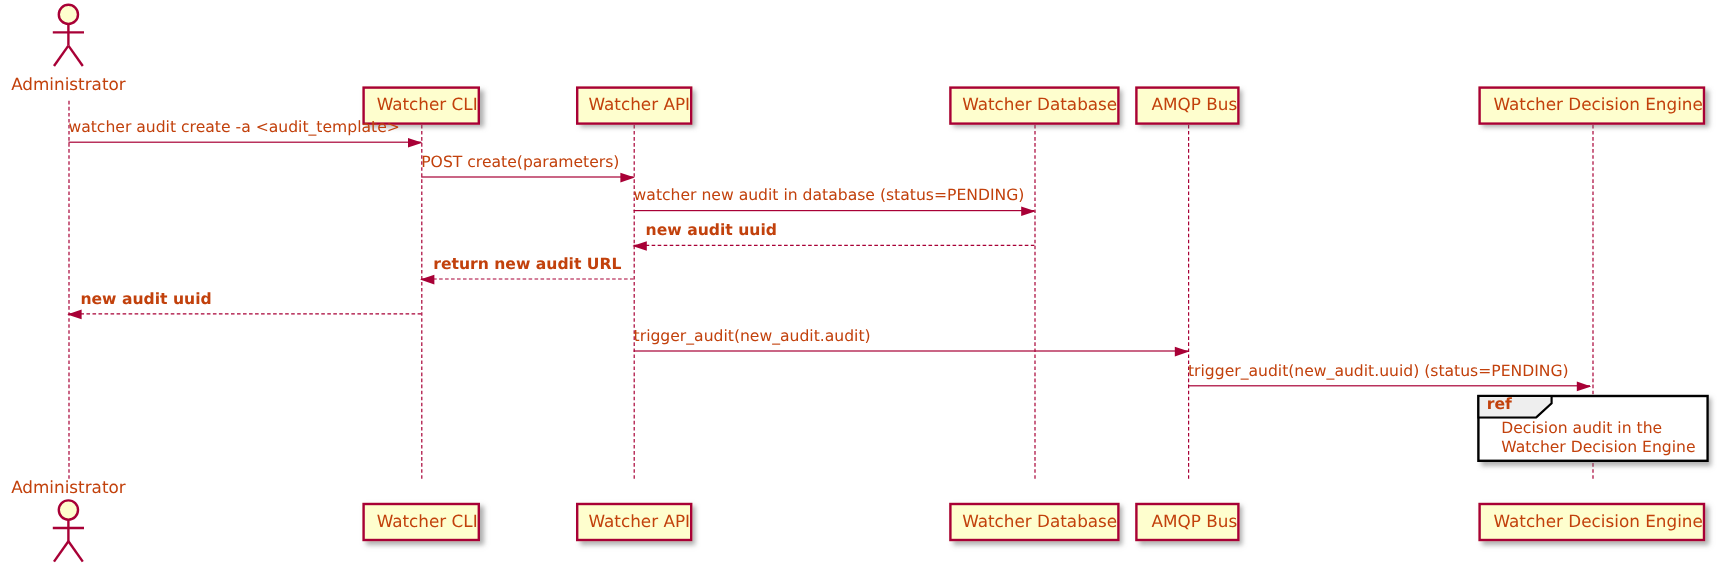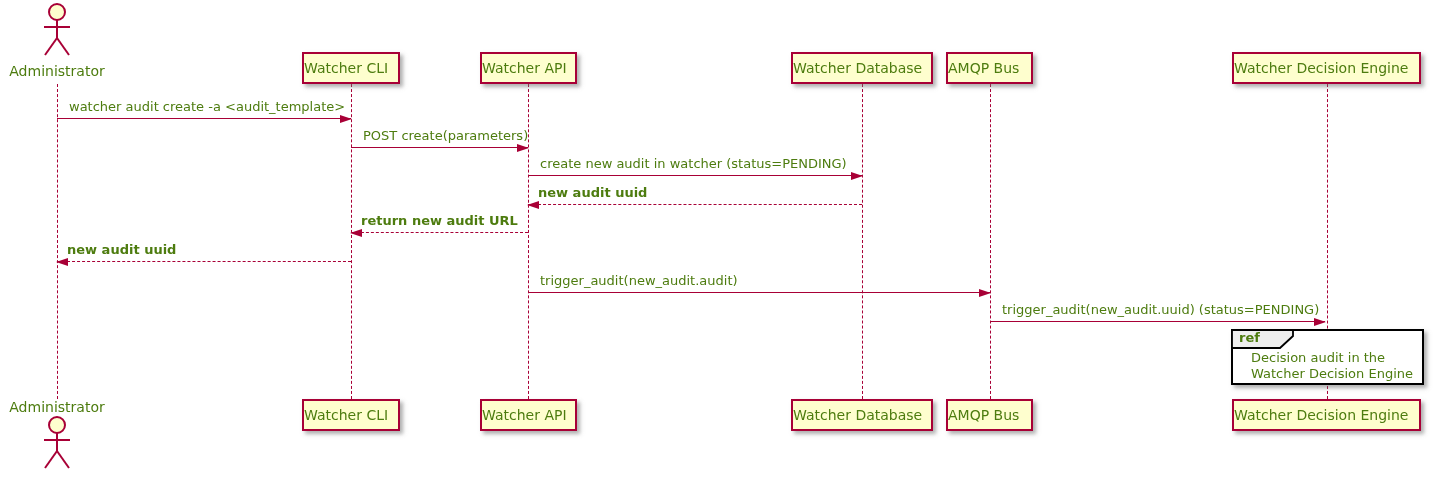--- a/index.html
+++ b/index.html
@@ -1,52 +1,52 @@
 <!DOCTYPE html>
 <html><head>
 <meta charset="utf-8">
 <style>
   html,body{margin:0;padding:0;background:#ffffff;}
   #canvas{
     position:relative;
     width:1434px;height:486px;
     background:#ffffff;
     font-family:"DejaVu Sans","Liberation Sans",sans-serif;
-    color:#4d7c0f;
+    color:#c2410c;
     overflow:hidden;
   }
   
   .lifeline{
     position:absolute;width:0;
     border-left:1px dashed #A80036;
   }
   
   .participant{
     position:absolute;height:28px;
     background:#FEFECE;
     border:2px solid #A80036;
     box-shadow:3px 3px 4px rgba(110,110,110,.55);
-    text-align:left;line-height:28px;
-    font-size:14px;white-space:nowrap;
+    text-align:right;line-height:28px;
+    font-size:14px;white-space:nowrap;margin-top:20px;
   }
   
   .actor-label{
     position:absolute;width:110px;text-align:center;
     font-size:14px;
   }
   .actor-figure{position:absolute;}
   
   .msg{position:absolute;}
   .msg-line{
     position:absolute;left:0;right:0;top:0;height:0;
     border-top:1px solid #A80036;
   }
   .msg.dashed .msg-line{border-top-style:dashed;}
   .msg-label{
-    position:absolute;top:-19px;left:12px;
+    position:absolute;top:-19px;left:0;
     font-size:13px;white-space:nowrap;
   }
   .msg.left .msg-label{left:10px;font-weight:bold;}
   .head{position:absolute;width:0;height:0;top:-4.5px;}
   .head-r{
     right:-1px;
     border-left:12px solid #A80036;
     border-top:4px solid transparent;
     border-bottom:4px solid transparent;
   }
@@ -109,21 +109,21 @@
   </div>
 
   <div class="msg" style="top:147px;left:351px;width:177px;">
     <div class="msg-label">POST create(parameters)</div>
     <div class="msg-line">
         <i class="head head-r"></i>
       </div>
   </div>
 
   <div class="msg" style="top:175px;left:528px;width:334px;">
-    <div class="msg-label">create new audit in watcher (status=PENDING)</div>
+    <div class="msg-label">watcher new audit in database (status=PENDING)</div>
     <div class="msg-line">
         <i class="head head-r"></i>
       </div>
   </div>
 
   <div class="msg dashed left" style="top:204px;left:528px;width:334px;">
     <div class="msg-label">new audit uuid</div>
     <div class="msg-line">
         <i class="head head-l"></i>
       </div>

